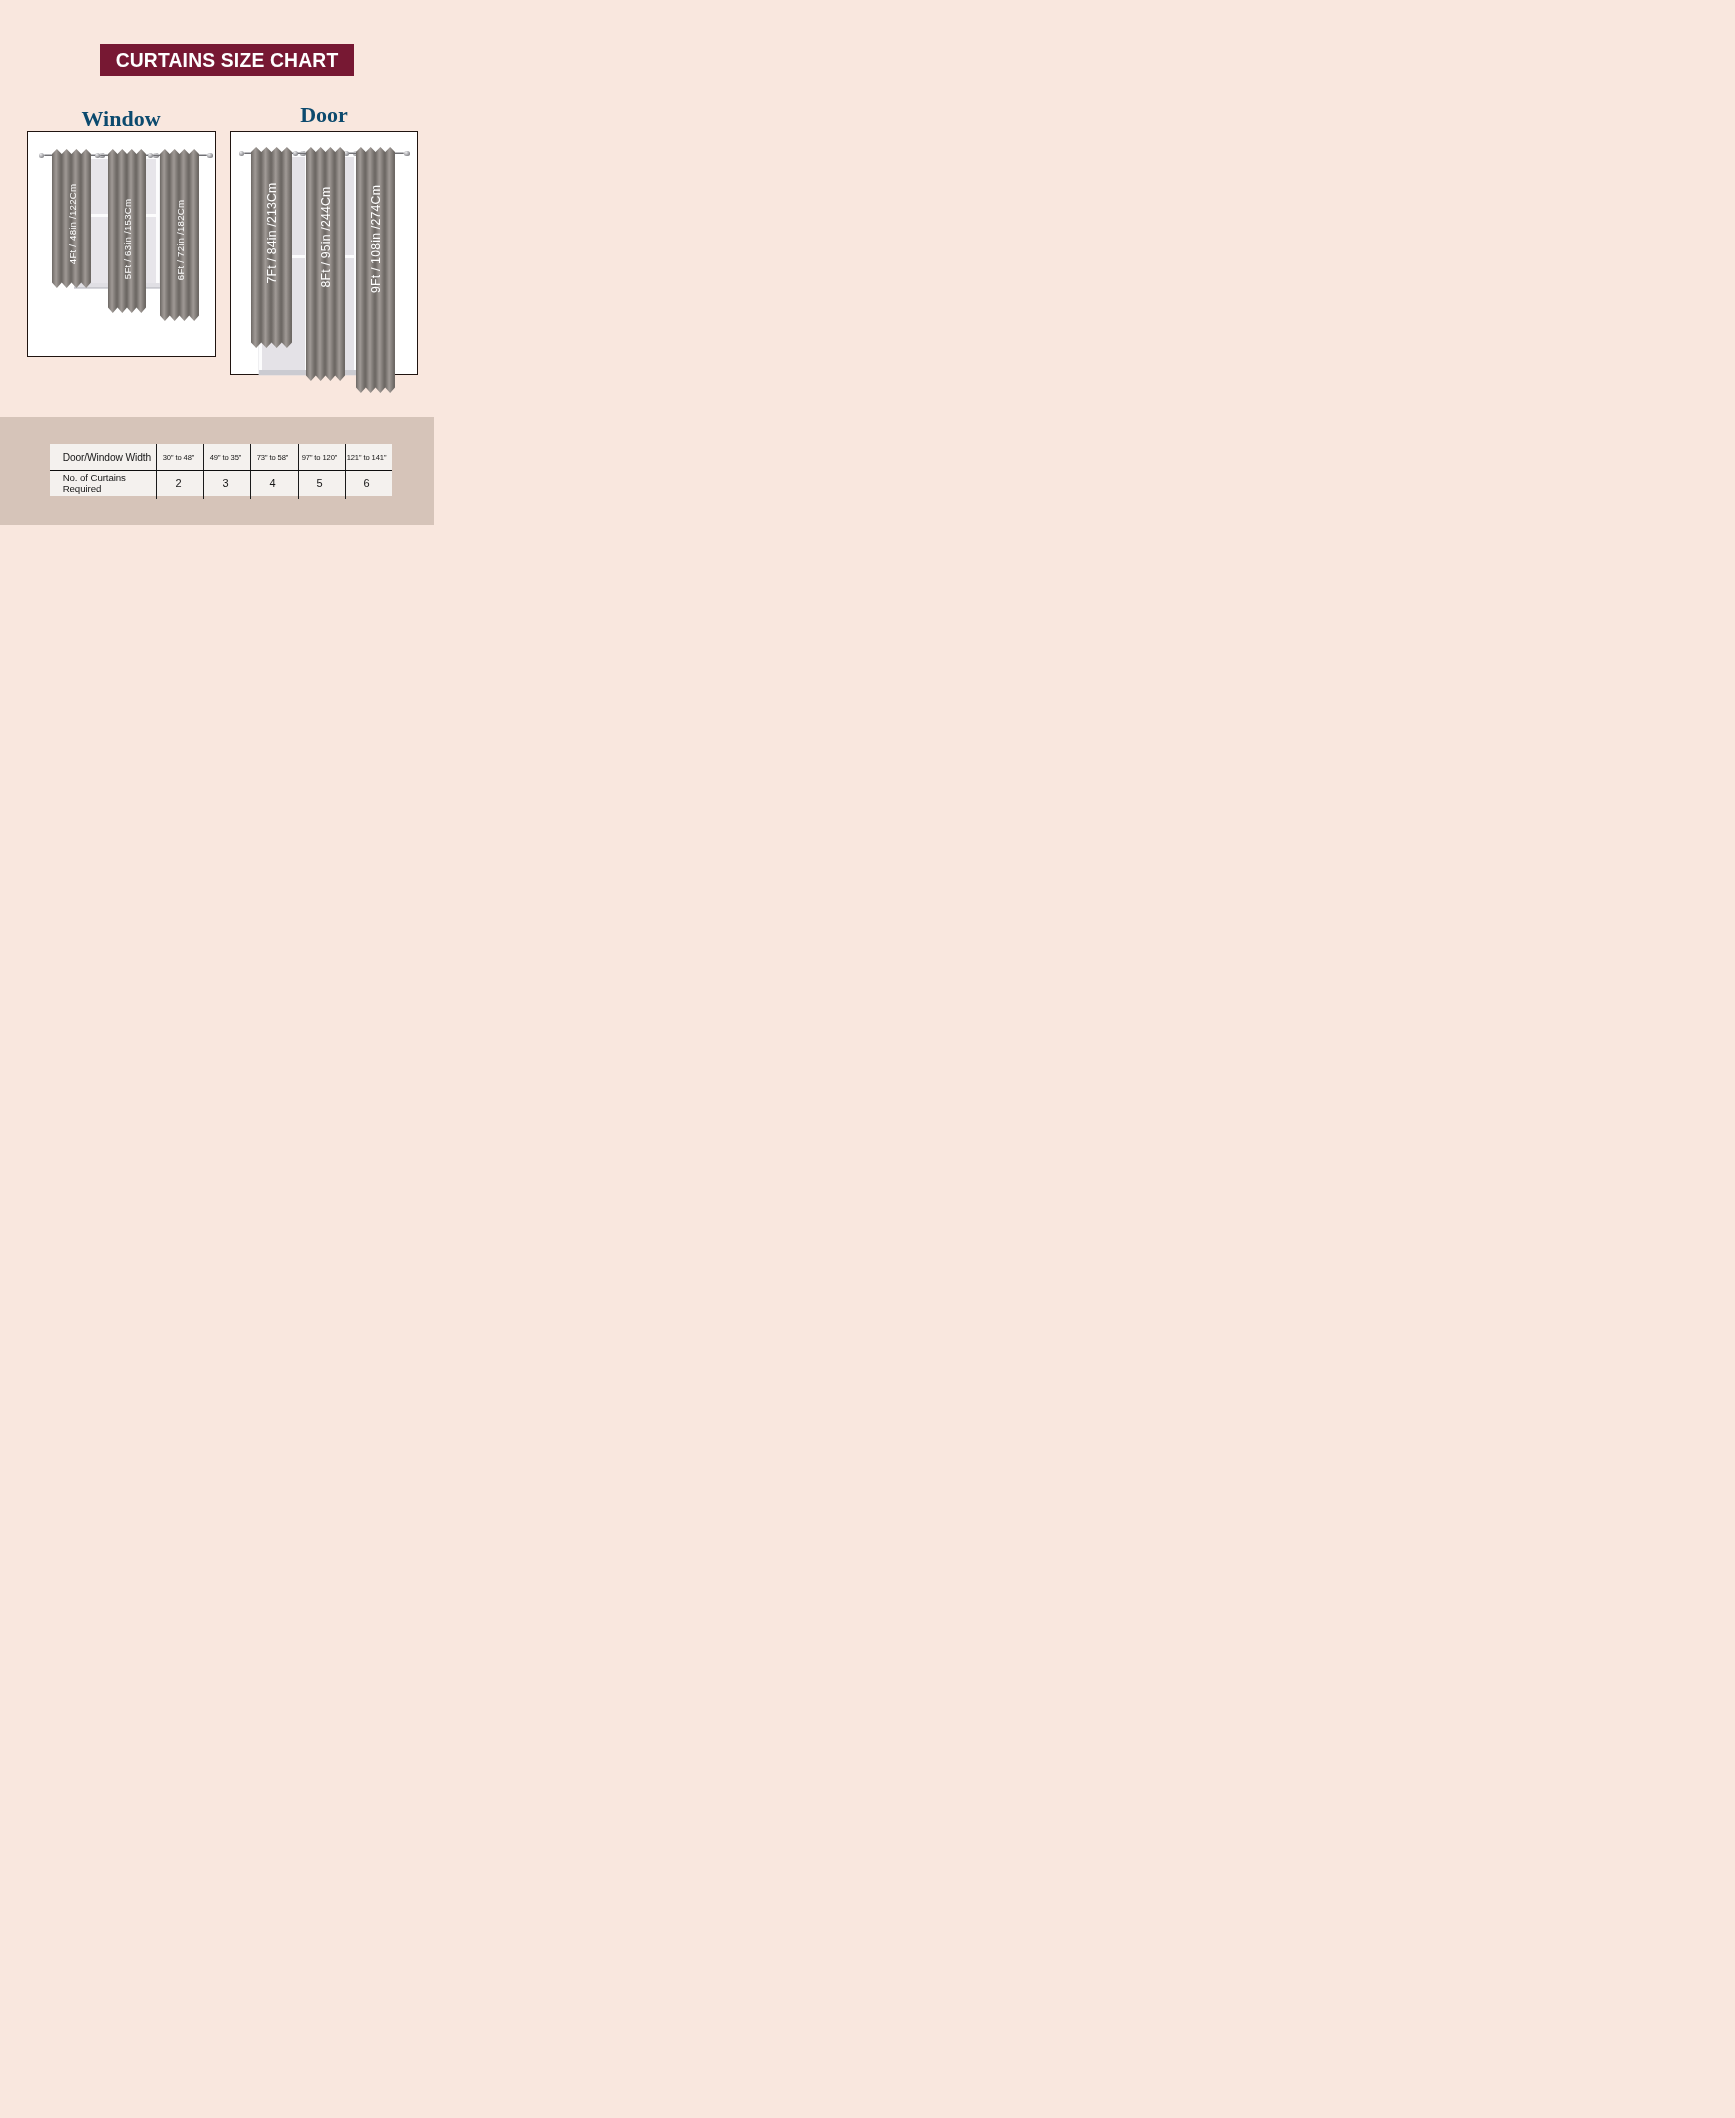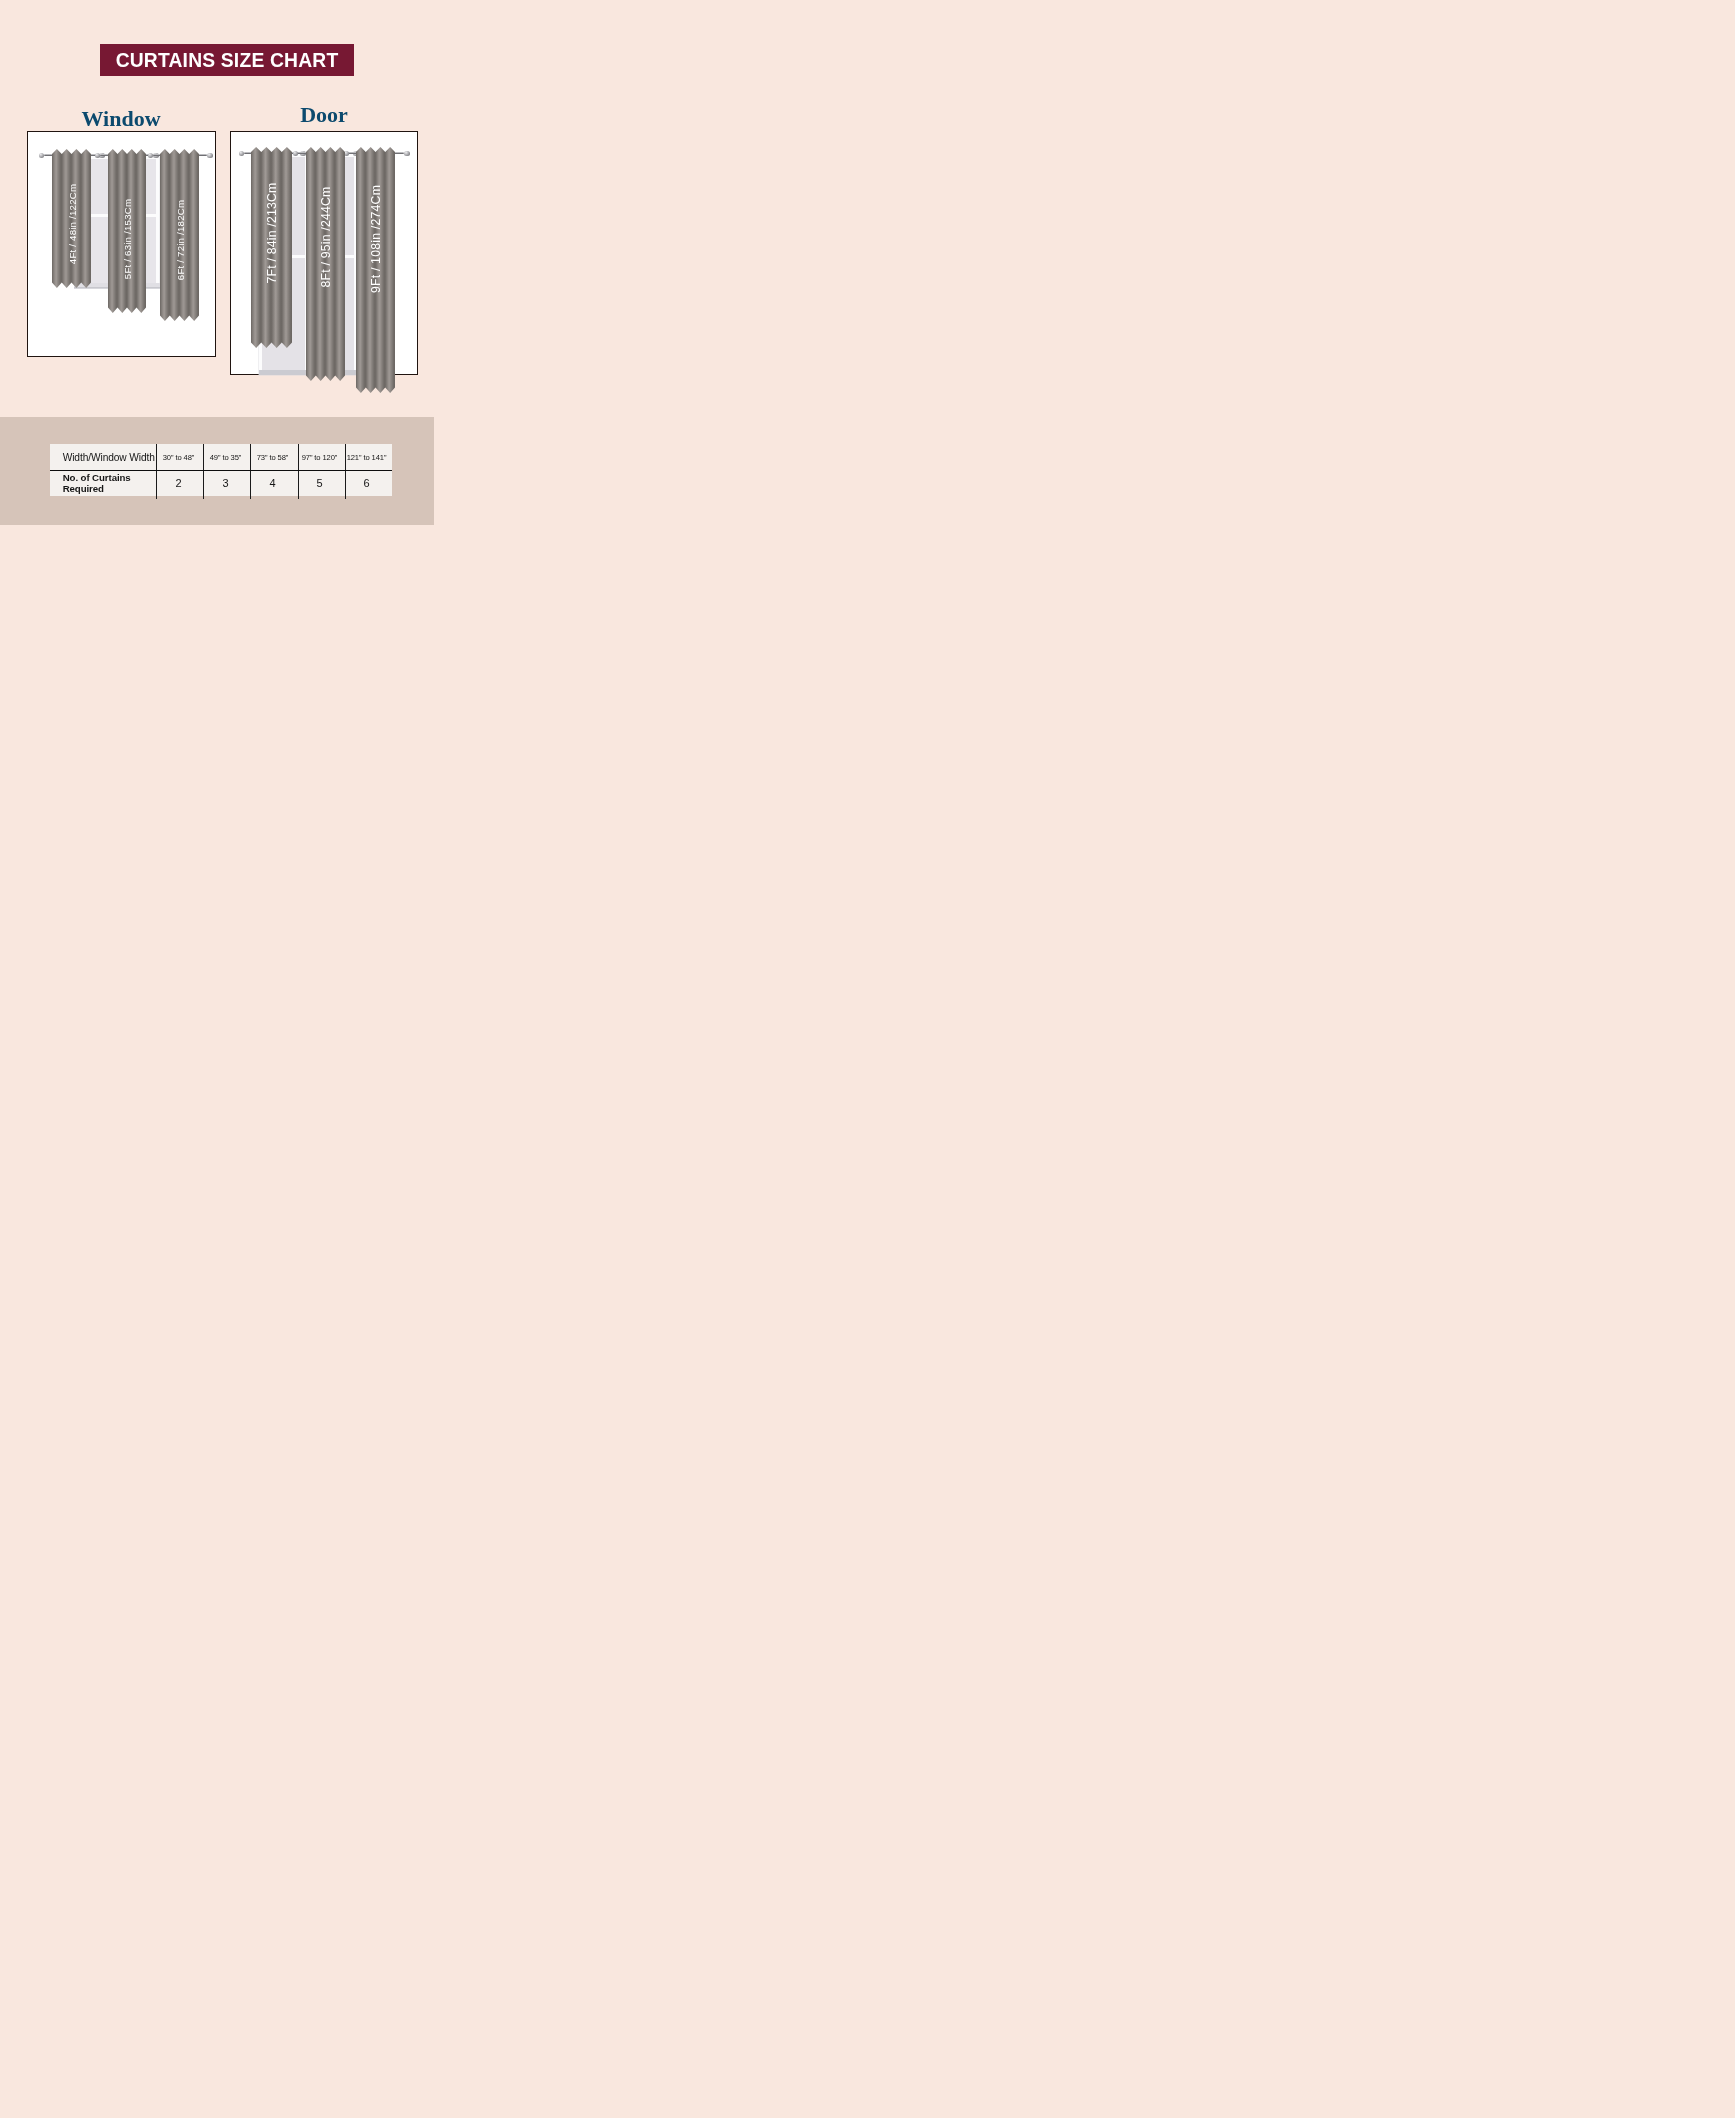--- a/index.html
+++ b/index.html
@@ -76,21 +76,21 @@
   #band{position:absolute;left:0;top:417px;width:434px;height:108px;background:#d6c4b9;}
   #size-table{position:absolute;left:50px;top:444px;width:342px;height:52px;background:#f4f1ee;z-index:2;}
   .trow{display:flex;width:100%;}
   #trow-header{height:26px;}
   #trow-values{height:25.4px;}
   .tcell{display:flex;align-items:center;justify-content:center;color:#161616;box-sizing:border-box;}
   .tcell.first{width:105px;justify-content:flex-start;padding-left:12.7px;}
   .tcell.val{width:47px;}
   .hdr-label{font-size:10.2px;letter-spacing:-0.1px;}
   .hdr-range{font-size:7.6px;letter-spacing:-0.1px;}
-  .row-label{font-size:9.7px;letter-spacing:-0.1px;font-weight:bold;}
+  .row-label{font-size:9.7px;letter-spacing:-0.1px;}
   .num{font-size:11px;}
   .vline{position:absolute;top:444px;width:0.8px;height:55px;background:#1a1a1a;z-index:3;}
   #vl1{left:156px;} #vl2{left:203px;} #vl3{left:250px;} #vl4{left:298px;} #vl5{left:345px;}
   #hdivider{position:absolute;left:50px;top:470px;width:342px;height:1.3px;background:#0d0d0d;z-index:3;}
 </style>
 </head>
 <body>
 
 <div id="page">
 
@@ -140,21 +140,21 @@
     <span class="clabel dlabel">8Ft / 95in /244Cm</span>
   </div>
   <div class="curtain" id="dc3">
     <span class="clabel dlabel">9Ft / 108in /274Cm</span>
   </div>
 
   <div id="band"></div>
 
   <div id="size-table">
     <div class="trow" id="trow-header">
-      <div class="tcell first hdr-label">Width/Window Width</div>
+      <div class="tcell first hdr-label">Door/Window Width</div>
       <div class="tcell val hdr-range">30” to 48”</div>
       <div class="tcell val hdr-range">49” to 35”</div>
       <div class="tcell val hdr-range">73” to 58”</div>
       <div class="tcell val hdr-range">97” to 120”</div>
       <div class="tcell val hdr-range">121” to 141”</div>
     </div>
     <div class="trow" id="trow-values">
       <div class="tcell first row-label">No. of Curtains Required</div>
       <div class="tcell val num">2</div>
       <div class="tcell val num">3</div>

